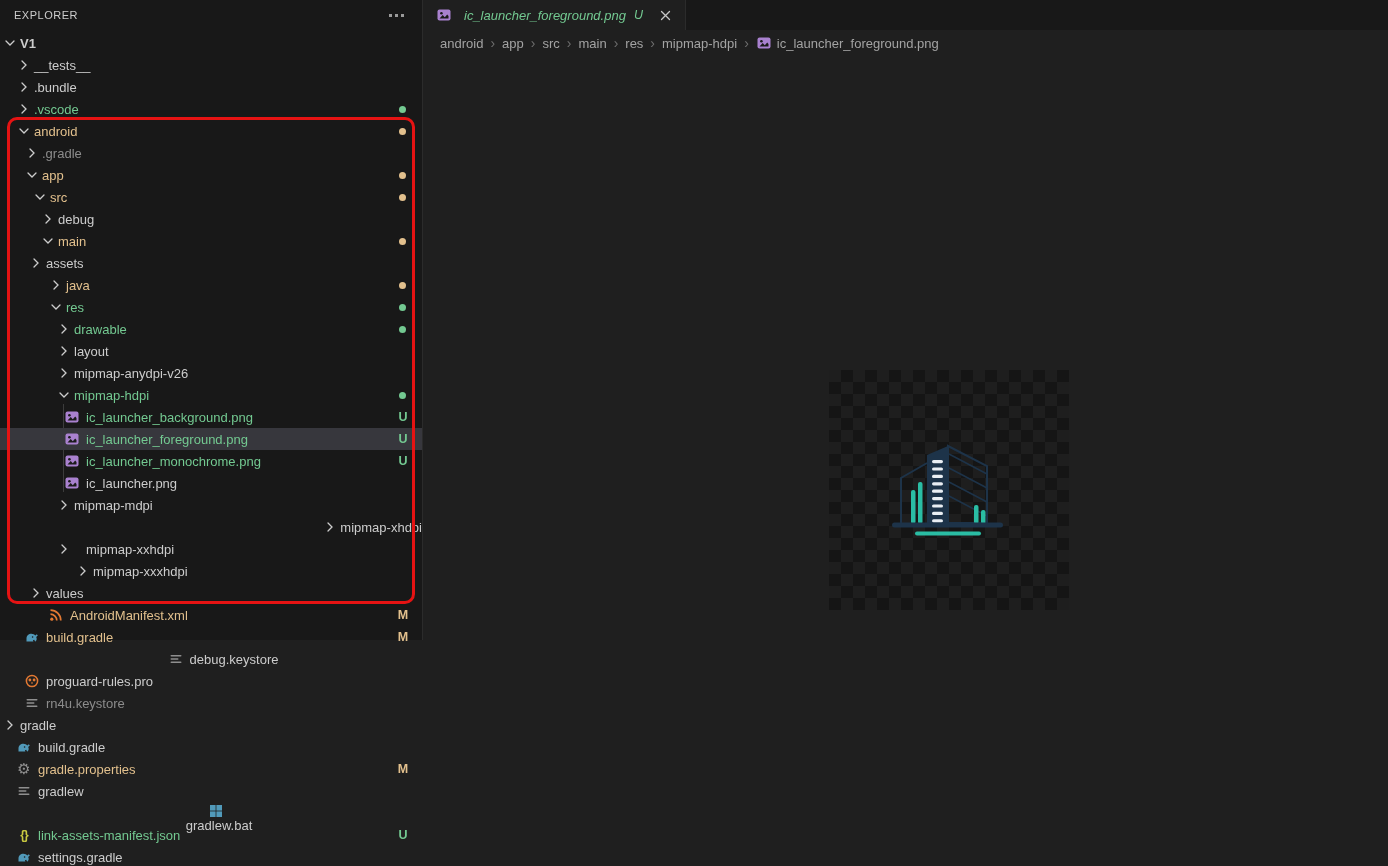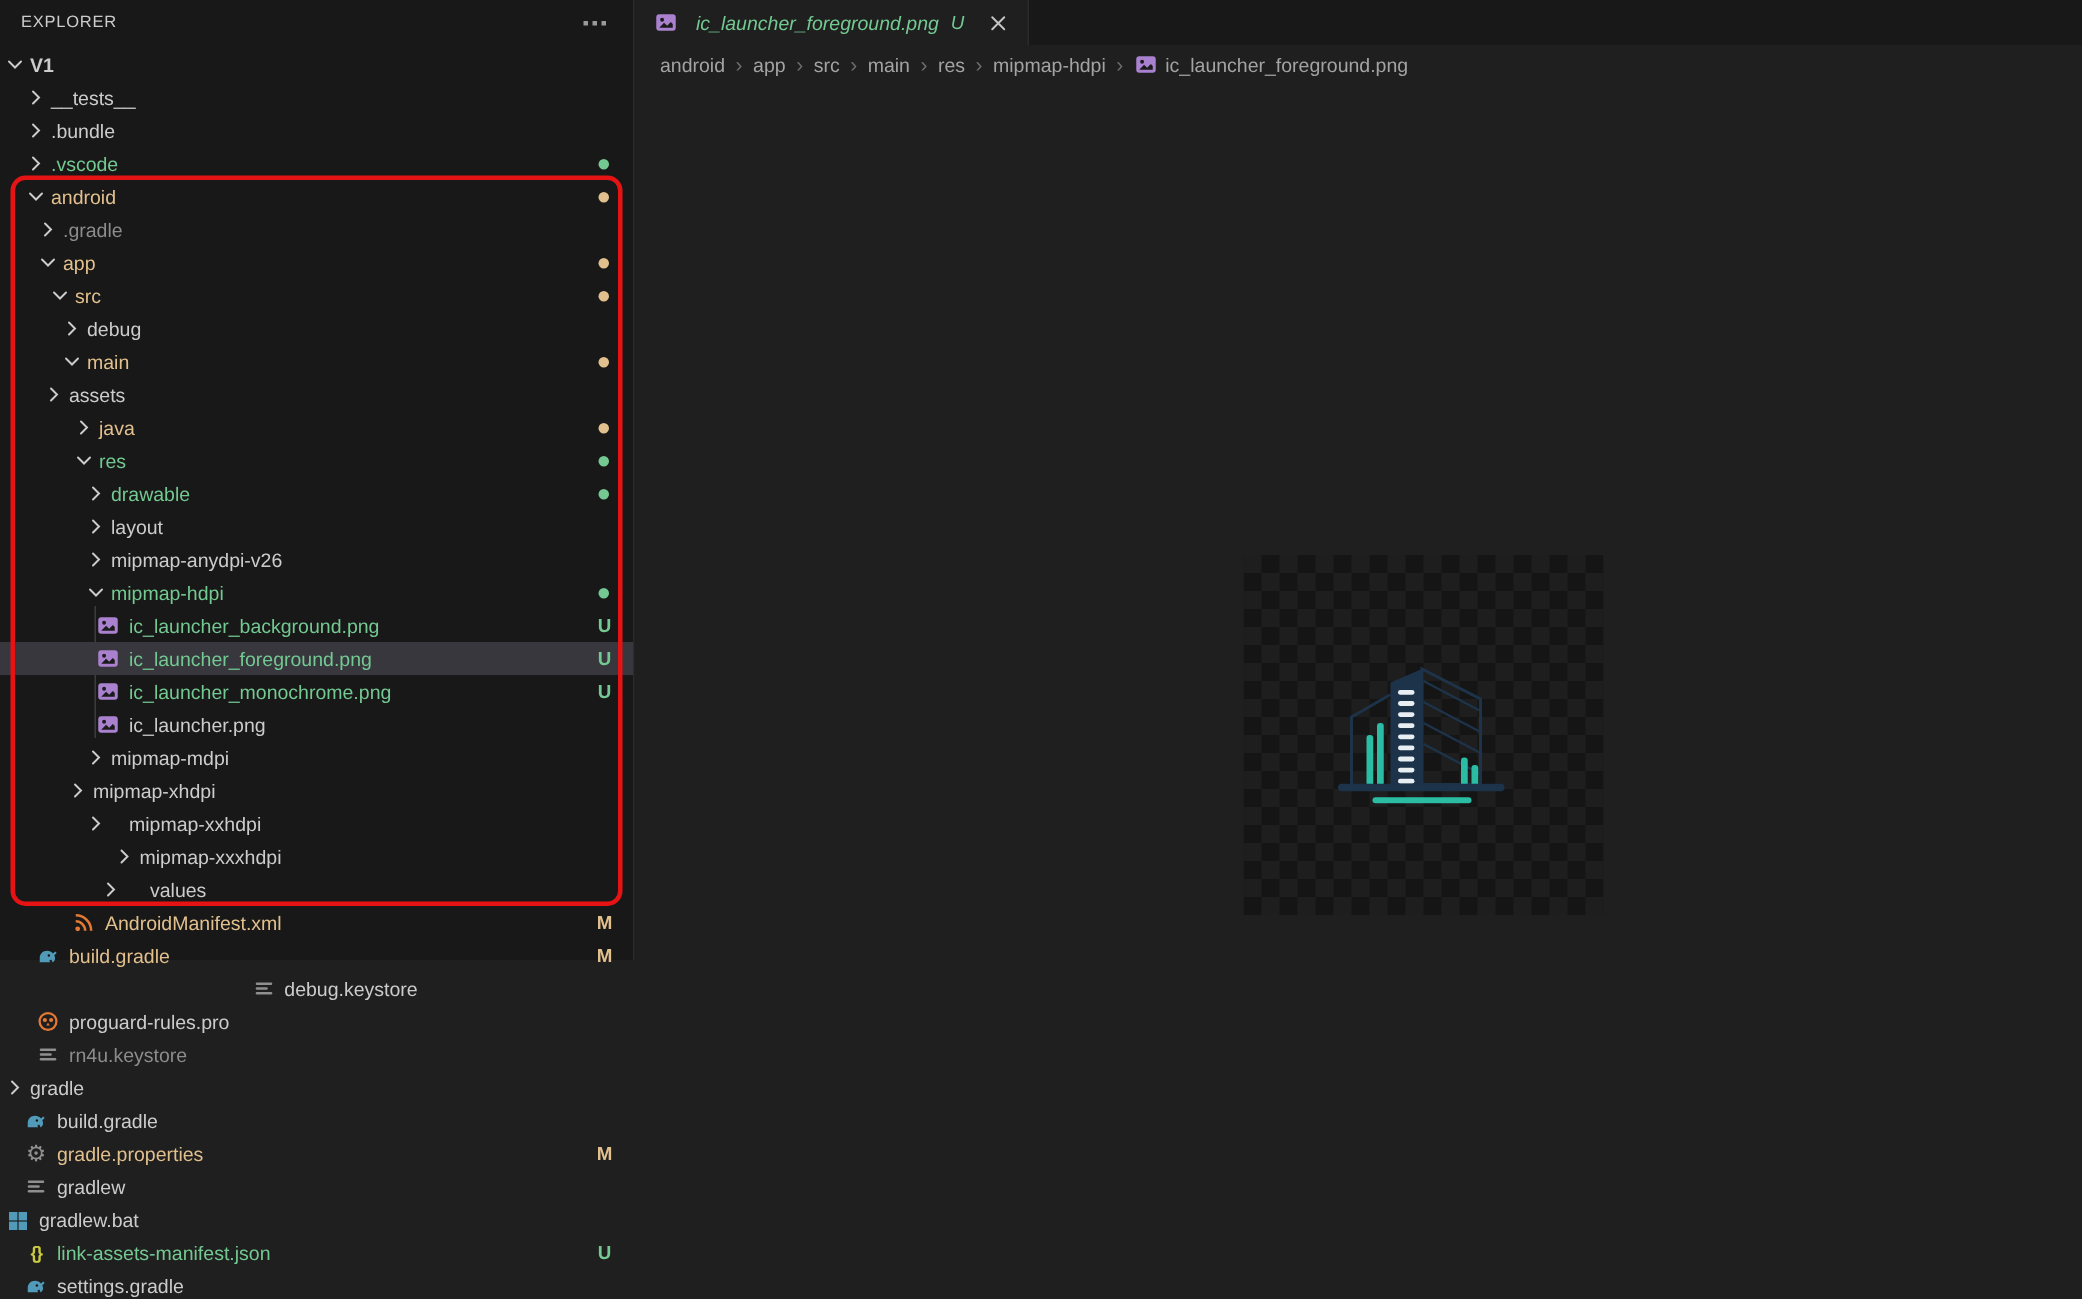--- a/index.html
+++ b/index.html
@@ -317,21 +317,21 @@
       <div class="row" style="padding-left: 56px;">
     <span class="twisty">
           <svg width="16" height="16" viewBox="0 0 16 16">
             <path d="M6 4 L10 8 L6 12" fill="none" stroke="#cccccc" stroke-width="1.3" stroke-linecap="round"></path>
           </svg>
         </span>
 
     <span class="label">mipmap-mdpi</span>
 
   </div>
-      <div class="row" style="padding-left: 44px;">
+      <div class="row" style="padding-left: 44px; justify-content: flex-end;">
     <span class="twisty">
           <svg width="16" height="16" viewBox="0 0 16 16">
             <path d="M6 4 L10 8 L6 12" fill="none" stroke="#cccccc" stroke-width="1.3" stroke-linecap="round"></path>
           </svg>
         </span>
 
     <span class="label">mipmap-xhdpi</span>
 
   </div>
       <div class="row" style="padding-left: 56px; gap: 12px;">
@@ -347,21 +347,21 @@
       <div class="row" style="padding-left: 75px;">
     <span class="twisty">
           <svg width="16" height="16" viewBox="0 0 16 16">
             <path d="M6 4 L10 8 L6 12" fill="none" stroke="#cccccc" stroke-width="1.3" stroke-linecap="round"></path>
           </svg>
         </span>
 
     <span class="label">mipmap-xxxhdpi</span>
 
   </div>
-      <div class="row" style="padding-left: 66px; gap: 16px;">
+      <div class="row" style="padding-left: 28px;">
     <span class="twisty">
           <svg width="16" height="16" viewBox="0 0 16 16">
             <path d="M6 4 L10 8 L6 12" fill="none" stroke="#cccccc" stroke-width="1.3" stroke-linecap="round"></path>
           </svg>
         </span>
 
     <span class="label">values</span>
 
   </div>
       <div class="row git-modified" style="padding-left: 48px;">
@@ -466,21 +466,21 @@
             <g fill="#8f8f8f">
               <rect x="2.5" y="4" width="11" height="1.6" rx="0.8"></rect>
               <rect x="2.5" y="7.2" width="8" height="1.6" rx="0.8"></rect>
               <rect x="2.5" y="10.4" width="11" height="1.6" rx="0.8"></rect>
             </g>
           </svg>
         </span>
     <span class="label">gradlew</span>
 
   </div>
-      <div class="row" style="padding-left: 4px;">
+      <div class="row" style="padding-left: 16px; flex-direction: column;">
 
     <span class="ficon">
           <svg width="16" height="16" viewBox="0 0 16 16">
             <g fill="#519aba">
               <rect x="2" y="3" width="5.6" height="5.6"></rect>
               <rect x="8.4" y="3" width="5.6" height="5.6"></rect>
               <rect x="2" y="9.4" width="5.6" height="5.6"></rect>
               <rect x="8.4" y="9.4" width="5.6" height="5.6"></rect>
             </g>
           </svg>

